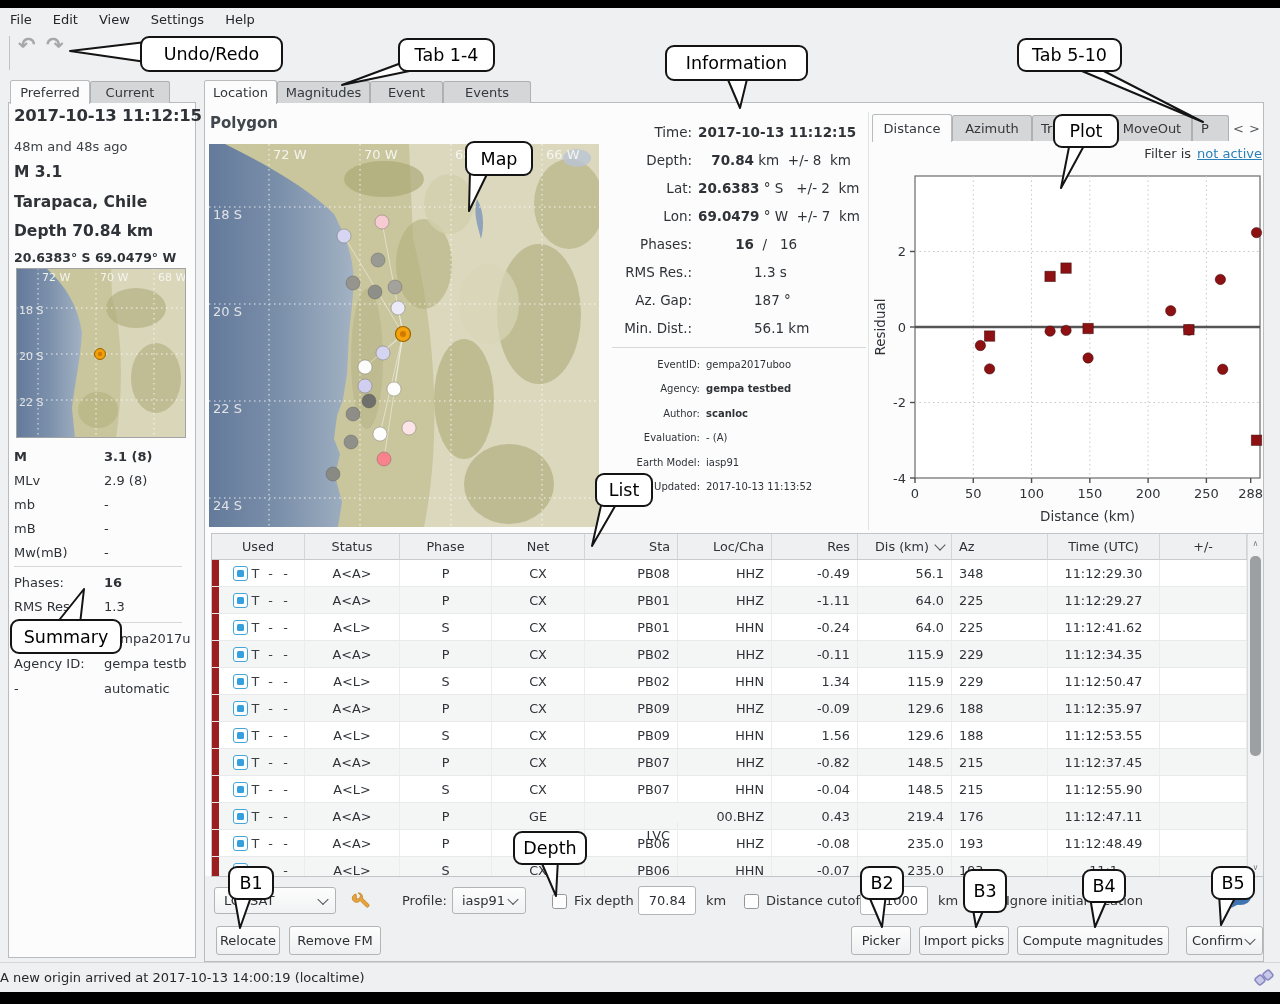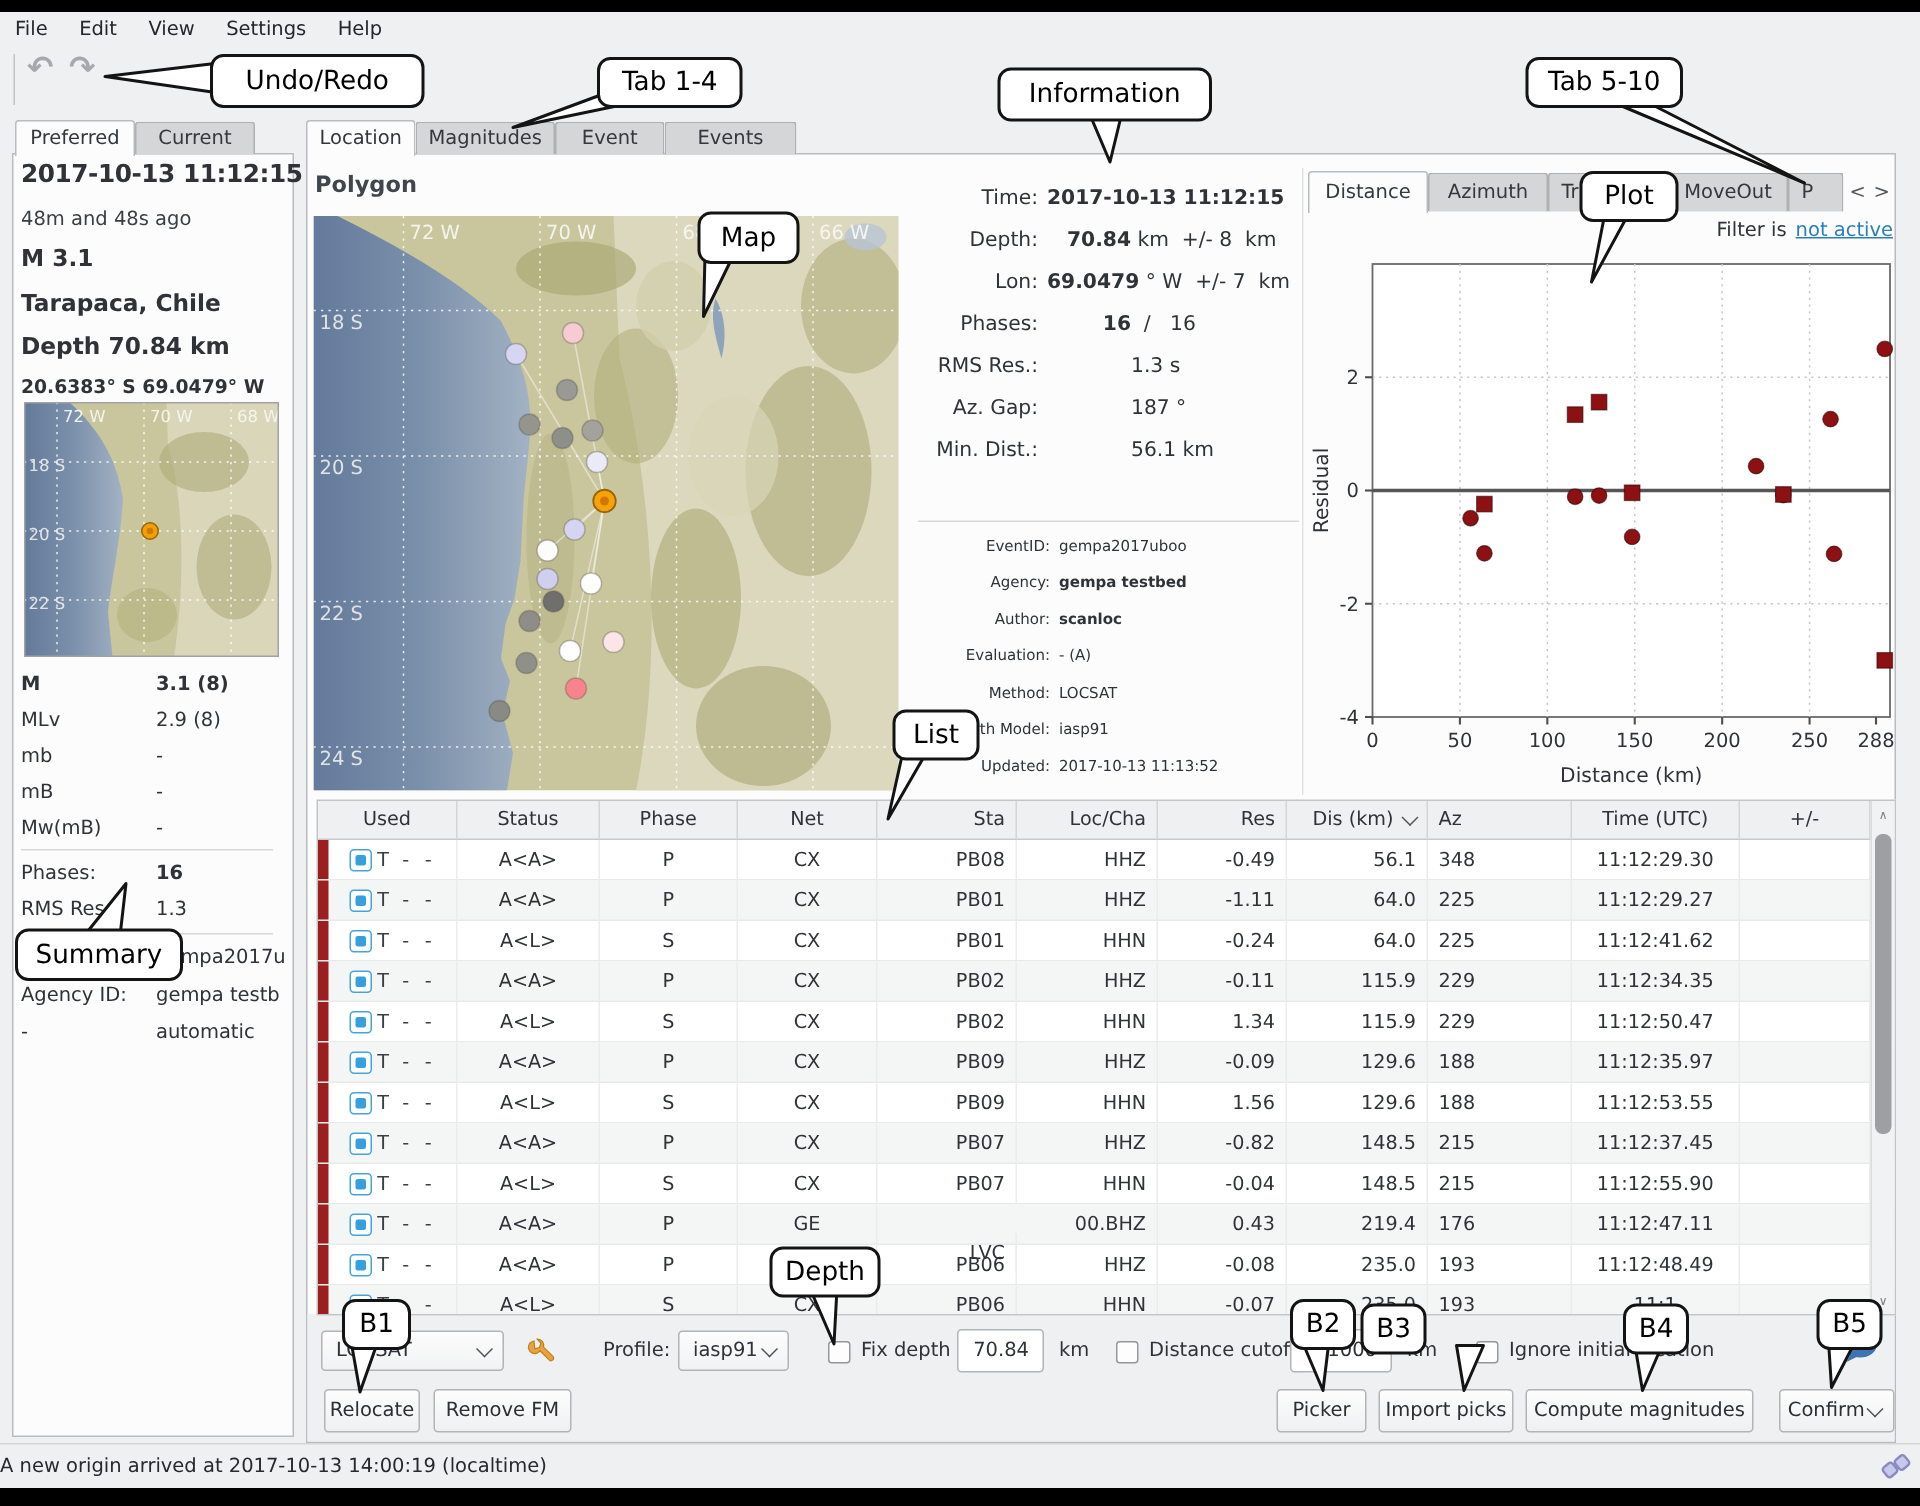--- a/index.html
+++ b/index.html
@@ -312,20 +312,25 @@
         <span class="il">Time:</span>
         <span class="ib">2017-10-13 11:12:15</span>
         <span class="ir"></span>
       </div>
       <div class="info-row">
         <span class="il">Depth:</span>
         <span class="ib">70.84</span>
         <span class="ir"> km  +/- 8  km</span>
       </div>
       <div class="info-row">
+        <span class="il">Lat:</span>
+        <span class="ib">20.6383</span>
+        <span class="ir"> ° S   +/- 2  km</span>
+      </div>
+      <div class="info-row">
         <span class="il">Lon:</span>
         <span class="ib">69.0479</span>
         <span class="ir"> ° W  +/- 7  km</span>
       </div>
       <div class="info-row">
         <span class="il">Phases:</span>
         <span class="ib">16</span>
         <span class="ir">  /   16</span>
       </div>
       <div class="info-row">
@@ -354,24 +359,20 @@
         <span class="dl">Agency:</span>
         <span class="dv b">gempa testbed</span>
       </div>
       <div class="d-row">
         <span class="dl">Author:</span>
         <span class="dv b">scanloc</span>
       </div>
       <div class="d-row">
         <span class="dl">Evaluation:</span>
         <span class="dv">- (A)</span>
-      </div>
-      <div class="d-row">
-        <span class="dl">Method:</span>
-        <span class="dv">LOCSAT</span>
       </div>
       <div class="d-row">
         <span class="dl">Earth Model:</span>
         <span class="dv">iasp91</span>
       </div>
       <div class="d-row">
         <span class="dl">Updated:</span>
         <span class="dv">2017-10-13 11:13:52</span>
       </div>
     </div>
@@ -784,18 +785,18 @@
       <div class="callout" style="left: 398px; top: 38px; width: 97px; height: 34px;">Tab 1-4</div>
       <div class="callout" style="left: 665px; top: 45px; width: 143px; height: 36px;">Information</div>
       <div class="callout" style="left: 1017px; top: 38px; width: 105px; height: 34px;">Tab 5-10</div>
       <div class="callout" style="left: 465px; top: 141px; width: 68px; height: 35px;">Map</div>
       <div class="callout" style="left: 1053px; top: 114px; width: 66px; height: 34px;">Plot</div>
       <div class="callout" style="left: 595px; top: 473px; width: 58px; height: 34px;">List</div>
       <div class="callout" style="left: 10px; top: 619px; width: 112px; height: 35px;">Summary</div>
       <div class="callout" style="left: 513px; top: 831px; width: 74px; height: 34px;">Depth</div>
       <div class="callout" style="left: 228px; top: 866px; width: 46px; height: 34px;">B1</div>
       <div class="callout" style="left: 860px; top: 866px; width: 44px; height: 34px;">B2</div>
-      <div class="callout" style="left: 907px; top: 869px; width: 44px; height: 34px;">B3</div>
+      <div class="callout" style="left: 963px; top: 869px; width: 44px; height: 44px;">B3</div>
       <div class="callout" style="left: 1082px; top: 869px; width: 44px; height: 34px;">B4</div>
       <div class="callout" style="left: 1211px; top: 866px; width: 44px; height: 34px;">B5</div>
     </div>
 
 </div>
 
 </body></html>

